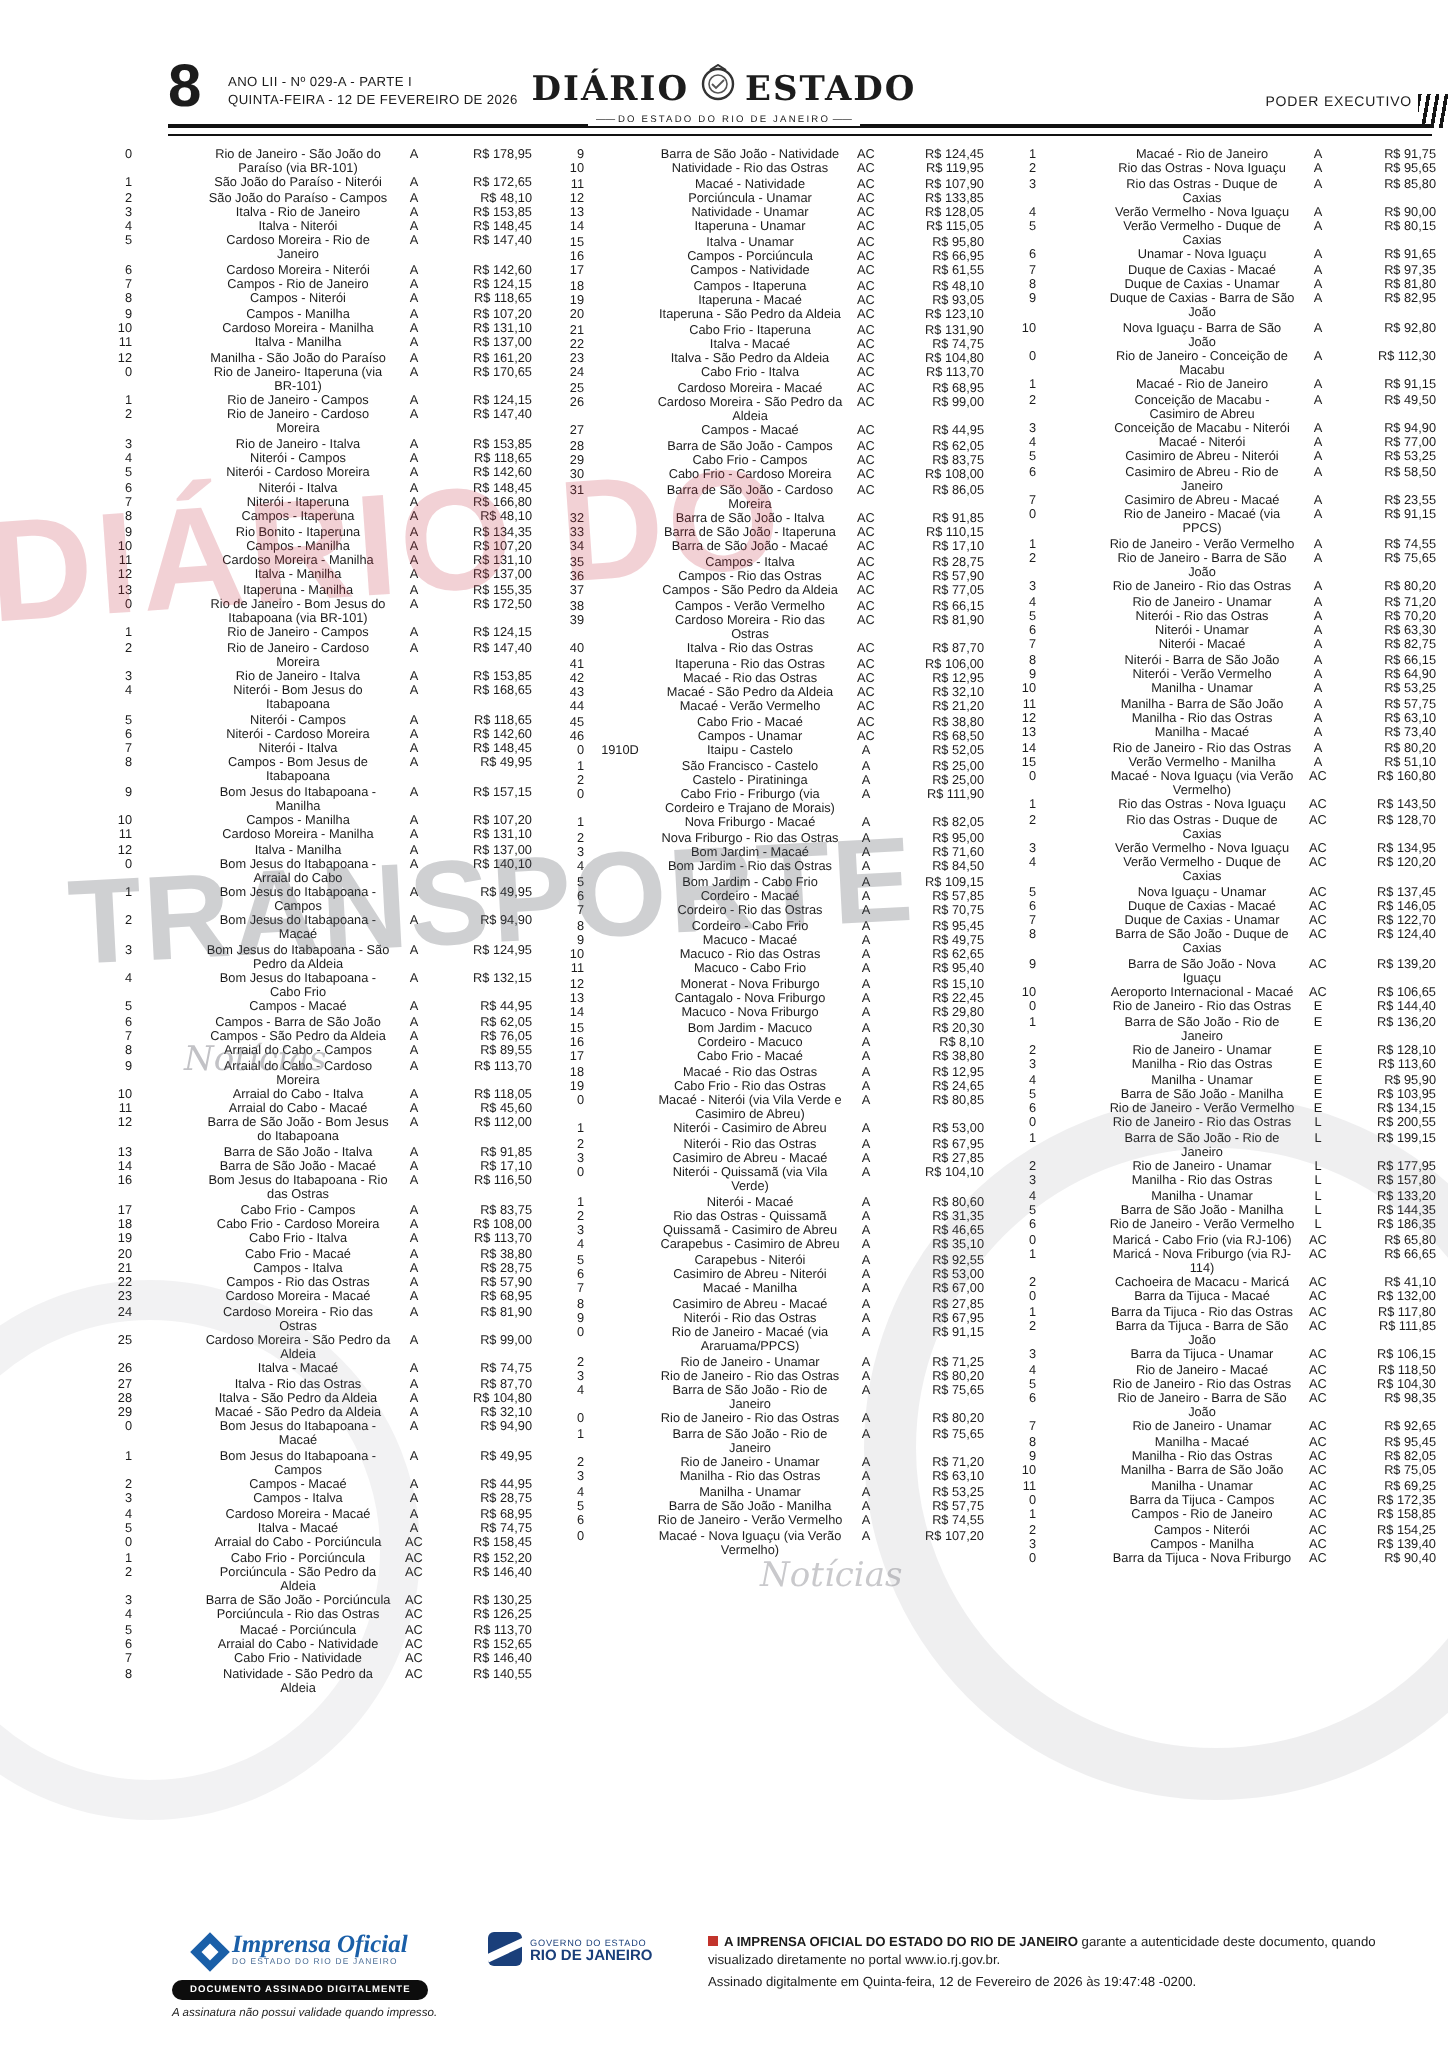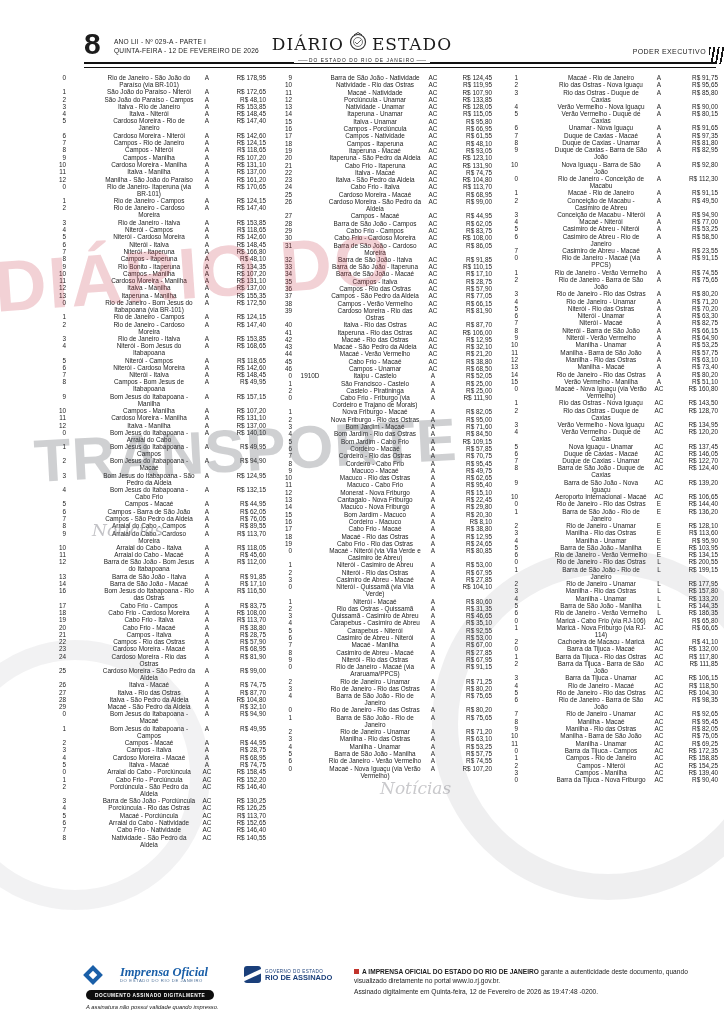--- a/index.html
+++ b/index.html
@@ -3,21 +3,21 @@
 <meta charset="utf-8">
 <style>
   html,body{margin:0;padding:0;background:#e9e9e9;font-family:"Liberation Sans",sans-serif;}
   .page{position:relative;width:724px;height:1024px;background:#ffffff;margin:0 auto;overflow:hidden;color:#1c1c1c;}
 
   
   .pagenum{position:absolute;left:84px;top:30px;font-size:30px;font-weight:bold;line-height:28px;}
   .edition{position:absolute;left:114px;top:37px;font-size:6.6px;line-height:9px;letter-spacing:.2px;white-space:nowrap;}
   .masthead{position:absolute;left:0;top:32px;width:100%;text-align:center;}
   .masthead-inner{display:inline-flex;align-items:center;gap:5px;background:#fff;padding:0 6px;}
-  .masthead-word{font-family:"DejaVu Serif","Liberation Serif",serif;font-size:17px;font-weight:normal;letter-spacing:1px;}
+  .masthead-word{font-family:"DejaVu Serif","Liberation Serif",serif;font-size:17px;font-weight:bold;letter-spacing:1px;}
   .poder{position:absolute;right:18px;top:48px;font-size:7px;letter-spacing:.4px;}
   .rule-thick{position:absolute;left:84px;right:8px;top:62px;height:2.2px;background:#111;}
   .rule-thin{position:absolute;left:84px;right:8px;top:66.5px;height:1px;background:#111;}
   .masthead-sub{position:absolute;left:50%;transform:translateX(-50%);top:58px;background:#fff;z-index:2;padding:0 4px;font-size:4.8px;letter-spacing:1.1px;white-space:nowrap;}
   .masthead-sub .dash{letter-spacing:0;}
   .corner-stripes{position:absolute;right:0;top:47px;width:15px;height:17px;background:repeating-linear-gradient(100deg,#151515 0 1.8px,transparent 1.8px 4.4px);}
 
   
   .cols{position:absolute;left:52px;right:6px;top:74px;bottom:76px;display:flex;gap:12px;}
   .col{flex:1 1 0;overflow:hidden;}
@@ -32,21 +32,21 @@
   .wm{position:absolute;pointer-events:none;font-weight:900;z-index:3;}
   .wm-red{left:-6px;top:238px;font-size:72px;line-height:70px;color:rgba(196,44,66,.22);transform:rotate(-4deg);letter-spacing:2px;}
   .wm-gray{left:34px;top:420px;font-size:60px;line-height:62px;color:rgba(70,72,82,.26);transform:rotate(-3deg);letter-spacing:1px;}
   .wm-noticias1{left:92px;top:520px;font-size:17px;color:rgba(120,120,128,.45);font-style:italic;font-weight:400;font-family:"DejaVu Serif","Liberation Serif",serif;}
   .wm-noticias2{left:380px;top:778px;font-size:17px;color:rgba(120,120,128,.40);font-style:italic;font-weight:400;font-family:"DejaVu Serif","Liberation Serif",serif;}
   .wm-circle{position:absolute;left:432px;top:548px;width:300px;height:300px;border:26px solid rgba(95,95,105,.10);border-radius:50%;z-index:3;pointer-events:none;}
   .wm-circle2{position:absolute;left:-60px;top:640px;width:230px;height:230px;border:20px solid rgba(95,95,105,.08);border-radius:50%;z-index:3;pointer-events:none;}
 
   
   .footer{position:absolute;left:86px;right:10px;top:964px;height:56px;font-size:6.5px;}
-  .io-logo{position:absolute;left:0;top:2px;display:flex;align-items:center;gap:20px;}
+  .io-logo{position:absolute;left:12px;top:2px;display:flex;align-items:flex-end;gap:4px;}
   .io-mark{width:14px;height:14px;background:#1a5fa8;transform:rotate(45deg);position:relative;}
   .io-mark:after{content:"";position:absolute;left:4px;top:4px;width:6px;height:6px;background:#fff;}
   .io-name{color:#1a5fa8;font-style:italic;font-weight:bold;font-size:12.5px;line-height:12px;font-family:"Liberation Serif",serif;}
   .io-sub{color:#4a6d96;font-size:4.2px;letter-spacing:.6px;}
   .gov-logo{position:absolute;left:158px;top:2px;display:flex;align-items:center;gap:4px;}
   .gov-mark{width:17px;height:17px;border-radius:3px;background:#1a3f7a;position:relative;overflow:hidden;}
   .gov-mark:after{content:"";position:absolute;left:-4px;top:6px;width:30px;height:4px;background:#fff;transform:rotate(-25deg);}
   .gov-line1{font-size:4.6px;letter-spacing:.4px;color:#1a3f7a;}
   .gov-line2{font-size:7.5px;font-weight:bold;color:#1a3f7a;line-height:7px;}
   .signed-bar{position:absolute;left:0;top:26px;background:#0d0d0d;color:#fff;font-weight:bold;font-size:4.8px;letter-spacing:.5px;padding:2.5px 9px;border-radius:5px;}
@@ -1859,21 +1859,21 @@
       <span class="io-mark"></span>
       <span>
         <div class="io-name">Imprensa Oficial</div>
         <div class="io-sub">DO ESTADO DO RIO DE JANEIRO</div>
       </span>
     </div>
     <div class="gov-logo">
       <span class="gov-mark"></span>
       <span>
         <div class="gov-line1">GOVERNO DO ESTADO</div>
-        <div class="gov-line2">RIO DE ASSINADO</div>
+        <div class="gov-line2">RIO DE JANEIRO</div>
       </span>
     </div>
     <div class="signed-bar">DOCUMENTO ASSINADO DIGITALMENTE</div>
     <div class="no-valid">A assinatura não possui validade quando impresso.</div>
     <div class="auth-text">
       <div>
         <span class="auth-bullet"></span><span class="auth-bold">A IMPRENSA OFICIAL DO ESTADO DO RIO DE JANEIRO</span><span> garante a autenticidade deste documento, quando visualizado diretamente no portal www.io.rj.gov.br.</span>
       </div>
       <div class="auth-line2">Assinado digitalmente em Quinta-feira, 12 de Fevereiro de 2026 às 19:47:48 -0200.</div>
     </div>

